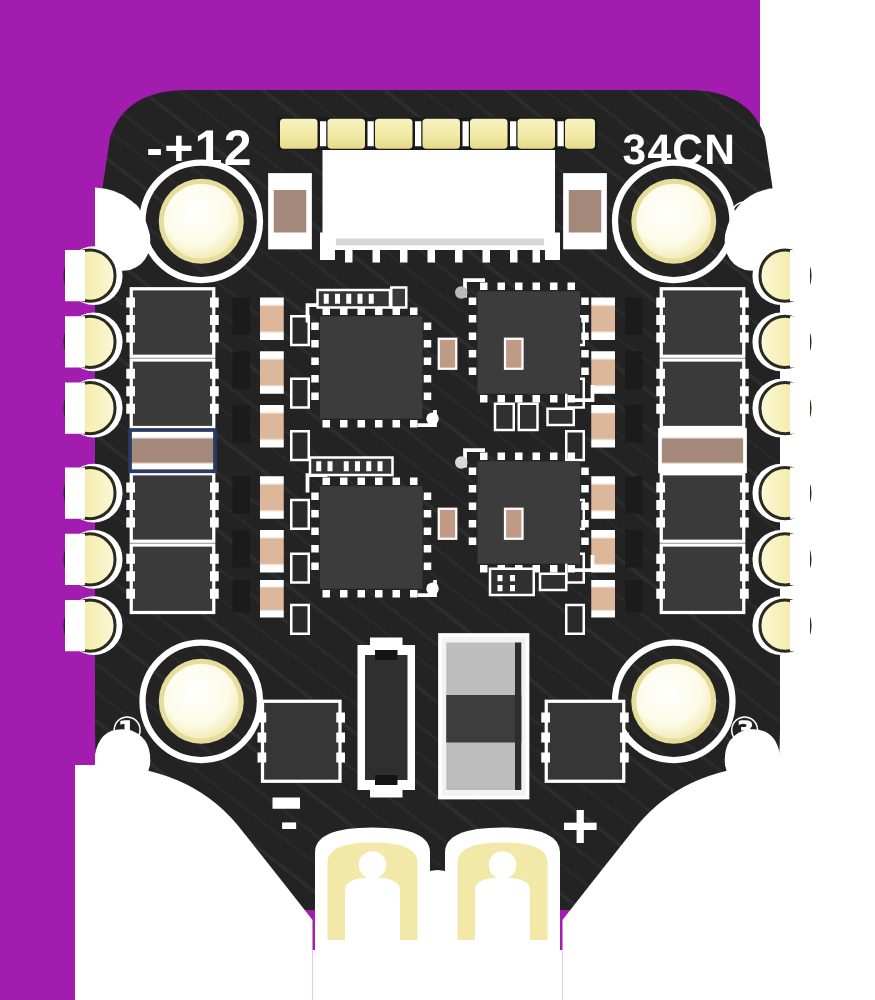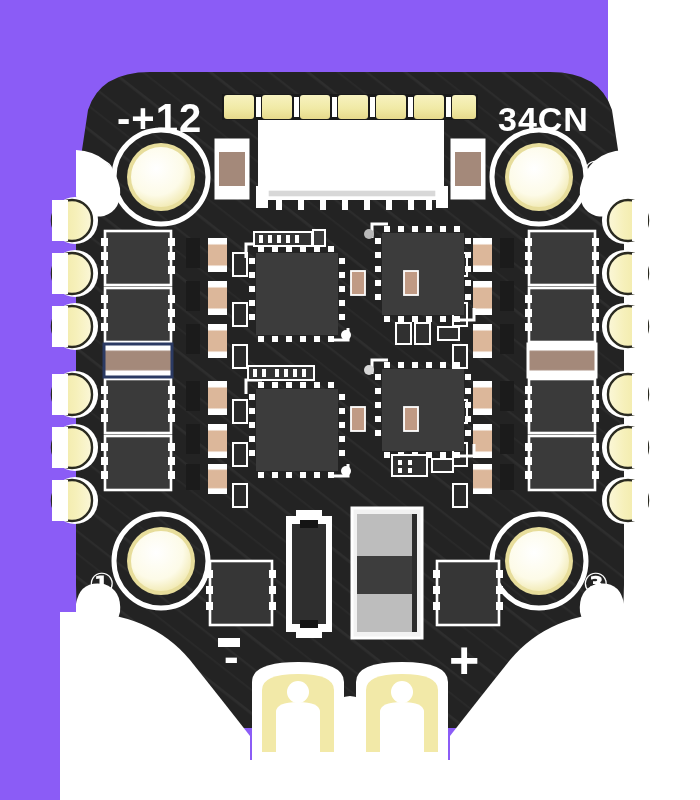--- a/index.html
+++ b/index.html
@@ -1,19 +1,19 @@
 <!DOCTYPE html>
 <html><head>
 <meta charset="utf-8">
 <title>4-in-1 ESC Board</title>
 <style>
   html,body{margin:0;padding:0;background:#ffffff;}
   body{width:700px;height:800px;overflow:hidden;
        font-family:"Liberation Sans","DejaVu Sans",sans-serif;}
-  #stage{position:relative;width:608px;height:800px;background:#8b5cf6;}
+  #stage{position:relative;width:608px;height:800px;background:#a21caf;}
   #board-svg{position:absolute;left:0;top:0;width:700px;height:800px;display:block;}
   .silktxt{fill:#ffffff;font-family:"Liberation Sans","DejaVu Sans",sans-serif;
            font-weight:600;}
 </style>
 </head>
 <body>
 
 <div id="stage">
 
   <svg id="board-svg" viewBox="0 0 700 800" xmlns="http://www.w3.org/2000/svg">

